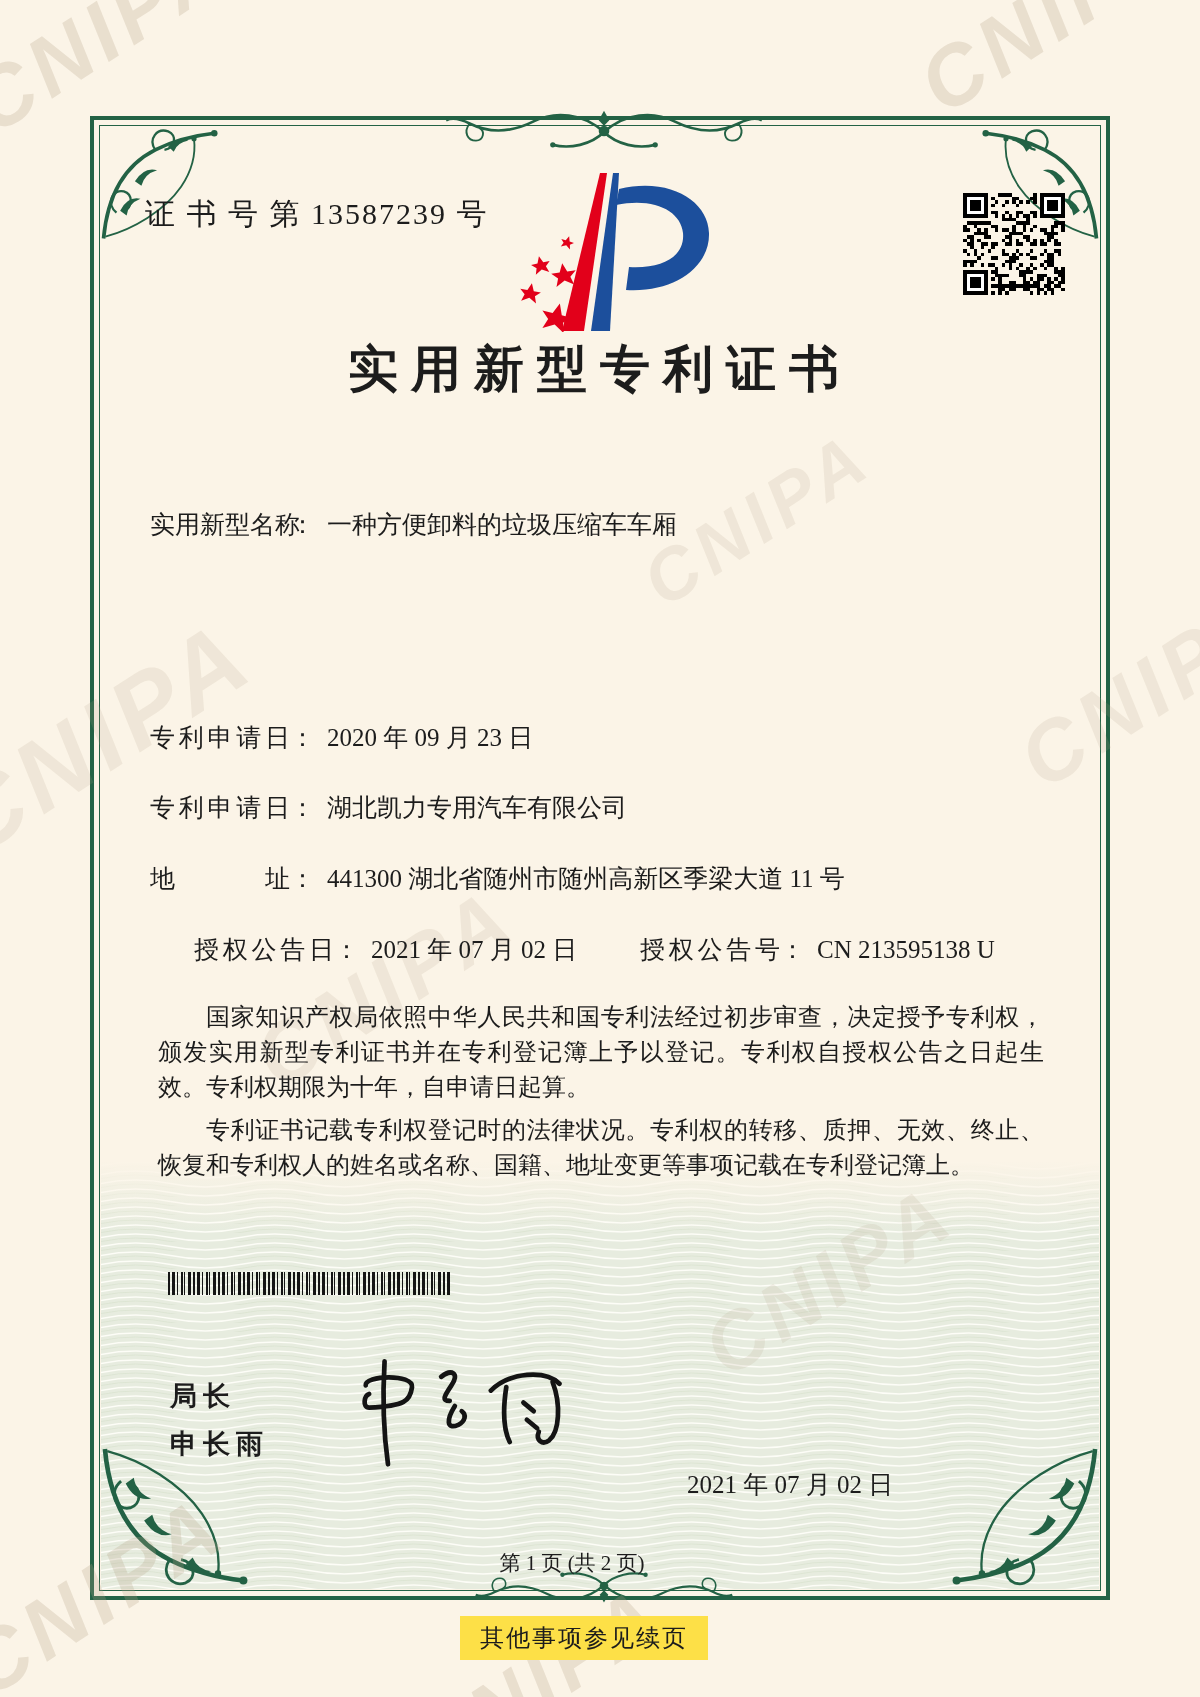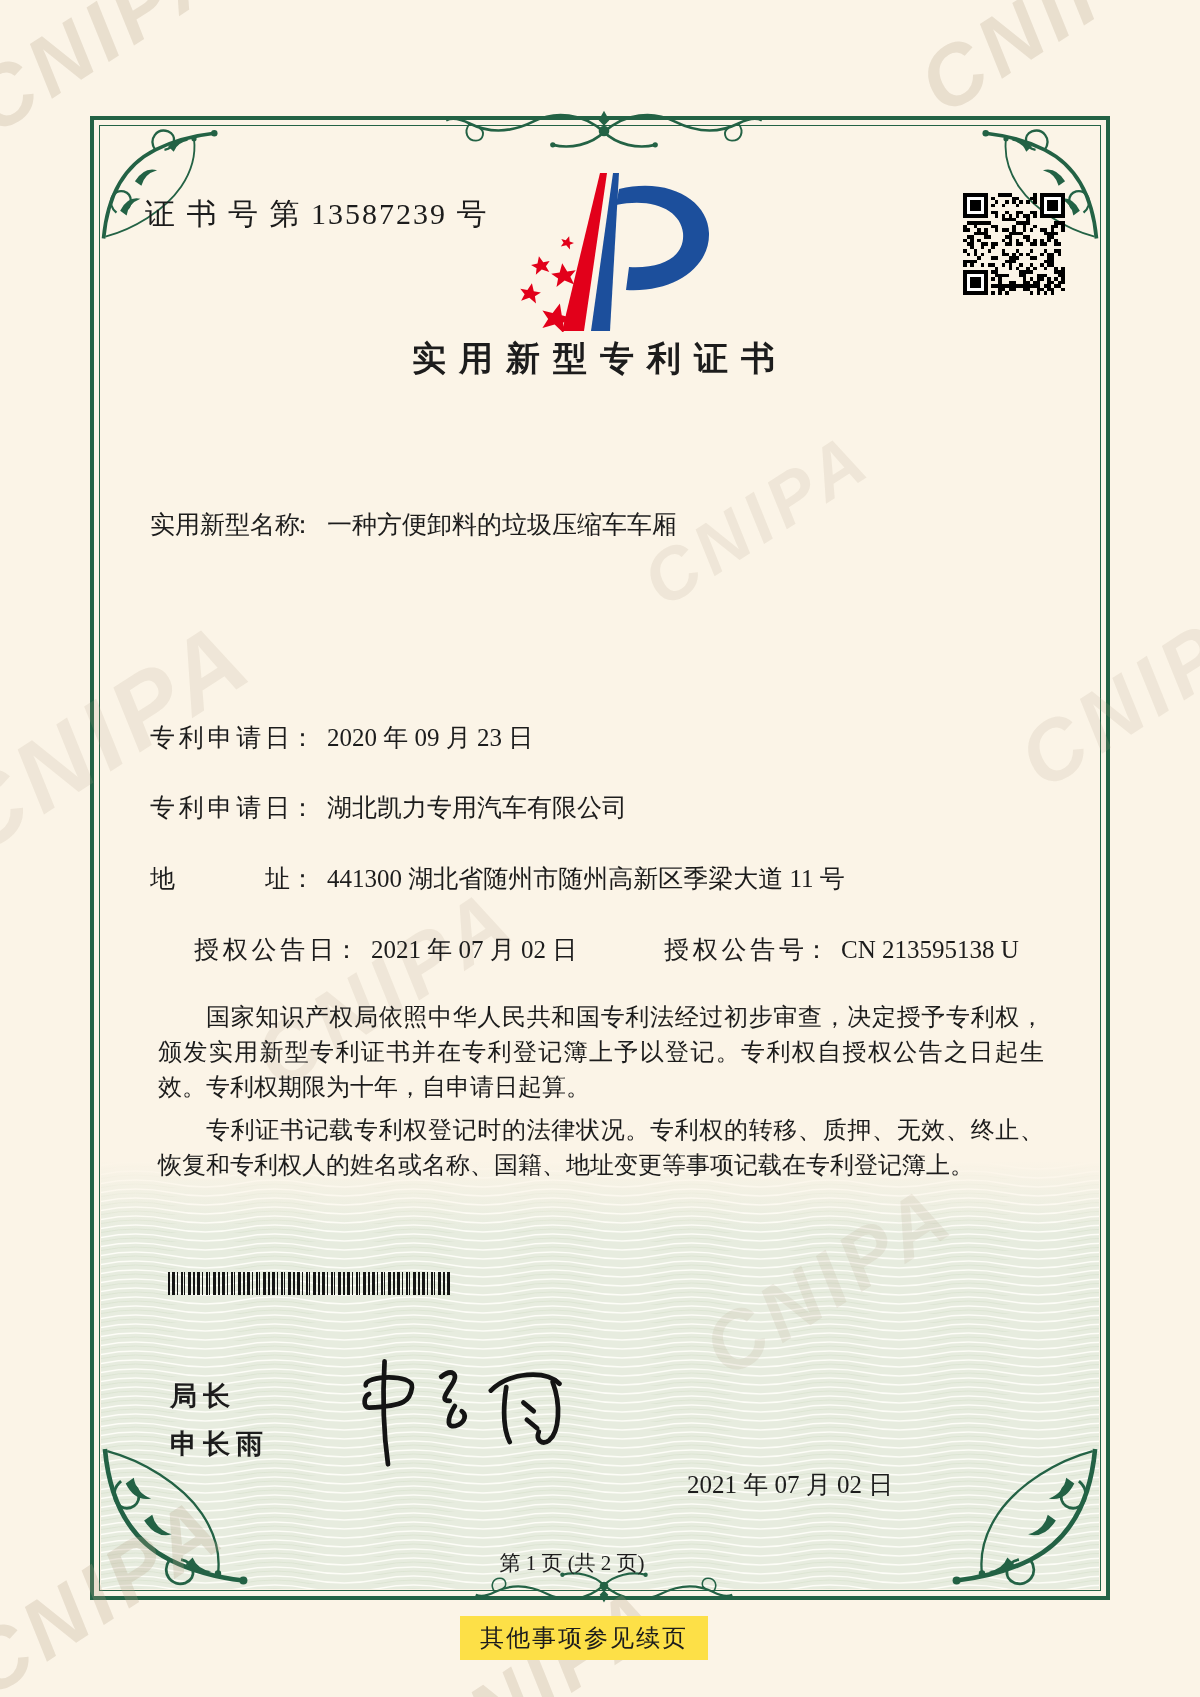--- a/index.html
+++ b/index.html
@@ -19,28 +19,28 @@
   .frame-inner{position:absolute;inset:5px;border:1.5px solid #236245;}
   .guilloche{position:absolute;left:7px;right:7px;bottom:7px;height:428px;overflow:hidden;}
   .guilloche .fade{position:absolute;left:0;top:0;right:0;height:70px;
       background:linear-gradient(#fbf4e7,rgba(251,244,231,0));z-index:1;}
   .orn{position:absolute;z-index:2;}
 
   
   .cert-no{position:absolute;left:145px;top:194px;font-size:30px;letter-spacing:2px;z-index:2;}
   .logo{position:absolute;left:488px;top:170px;width:250px;height:162px;z-index:2;}
   .qr{position:absolute;left:963px;top:193px;width:102px;height:102px;z-index:2;}
-  .title{position:absolute;left:0;width:100%;top:336px;text-align:center;font-size:34px;
+  .title{position:absolute;left:0;width:100%;top:336px;text-align:center;font-size:50px;
          font-weight:700;letter-spacing:13px;z-index:2;}
 
   
   .frow{position:absolute;left:150px;font-size:25px;white-space:nowrap;z-index:2;}
   .flabel{display:inline-block;width:140px;text-align:justify;text-align-last:justify;vertical-align:bottom;}
   .fvalue{margin-left:12px;}
-  .grant2{position:absolute;left:470px;top:0;white-space:nowrap;}
+  .grant2{position:absolute;left:446px;top:0;white-space:nowrap;}
   .grant2 .flabel{width:140px;}
 
   
   .paras{position:absolute;left:150px;top:992px;width:902px;font-size:24px;line-height:35px;
          text-align:justify;z-index:2;}
   .paras p{margin:8px;text-indent:2em;}
 
   
   .barcode{position:absolute;left:168px;top:1272px;width:284px;height:23px;z-index:2;
     background:repeating-linear-gradient(90deg,

